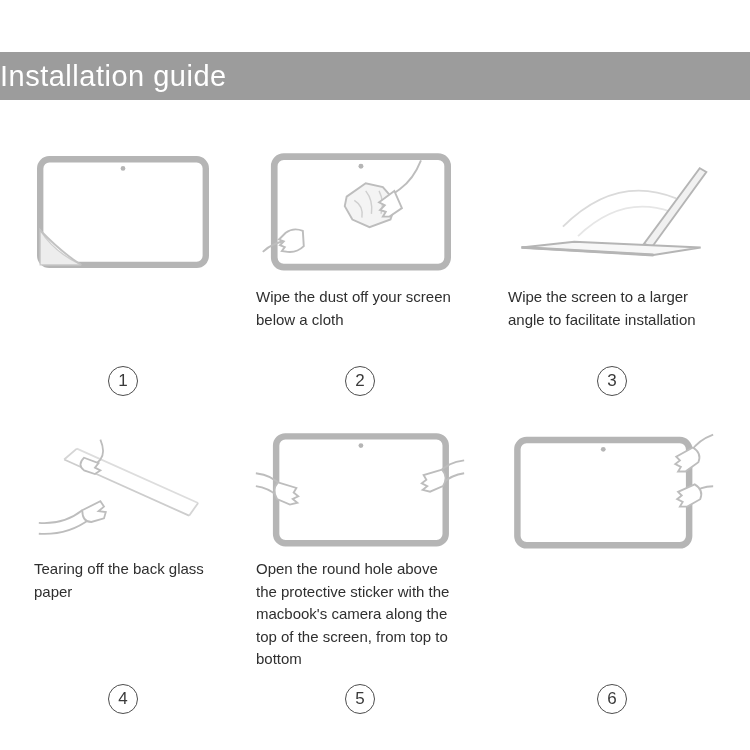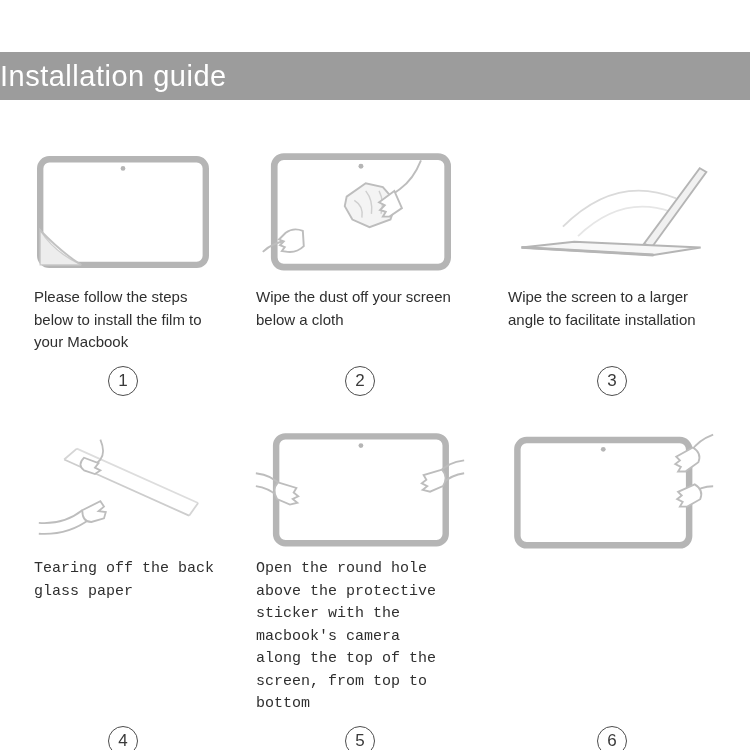--- a/index.html
+++ b/index.html
@@ -49,21 +49,21 @@
   }
   .row2 .illus { height: 124px; }
   .caption {
     font-size: 15px;
     line-height: 1.5;
     color: #2f2f2f;
     padding: 6px 4px 0 14px;
     min-height: 76px;
     max-width: 215px;
   }
-  .row2 .caption { min-height: 122px; font-family: Liberation Mono, monospace; }
+  .row2 .caption { min-height: 122px; }
   .num-wrap {
     margin-top: auto;
     display: flex;
     justify-content: center;
     padding: 10px 0 6px 0;
   }
   .num-badge {
     width: 30px;
     height: 30px;
     border: 1.6px solid #4d4d4d;
@@ -89,21 +89,20 @@
 
     <div class="step-cell row1">
       <div class="illus">
         <svg viewBox="0 0 200 132" width="182">
           <rect x="9" y="8" width="182" height="116" rx="10" fill="#ffffff" stroke="#b5b5b5" stroke-width="7"></rect>
           <circle cx="100" cy="18" r="2.6" fill="#b5b5b5"></circle>
           <path d="M9 124 L54 124 Q24 110 9 86 Z" fill="#ededed" stroke="#cdcdcd" stroke-width="1.5"></path>
           <path d="M9 86 Q32 110 54 124" fill="none" stroke="#c2c2c2" stroke-width="2"></path>
         </svg>
       </div>
-      <div class="caption">Please follow the steps below to install the film to your Macbook</div>
       <div class="num-wrap">
         <div class="num-badge">1</div>
       </div>
     </div>
 
     <div class="step-cell row1">
       <div class="illus">
         <svg viewBox="0 0 212 132" width="202">
           <rect x="16" y="8" width="182" height="116" rx="10" fill="#ffffff" stroke="#b5b5b5" stroke-width="7"></rect>
           <circle cx="107" cy="18" r="2.6" fill="#b5b5b5"></circle>

